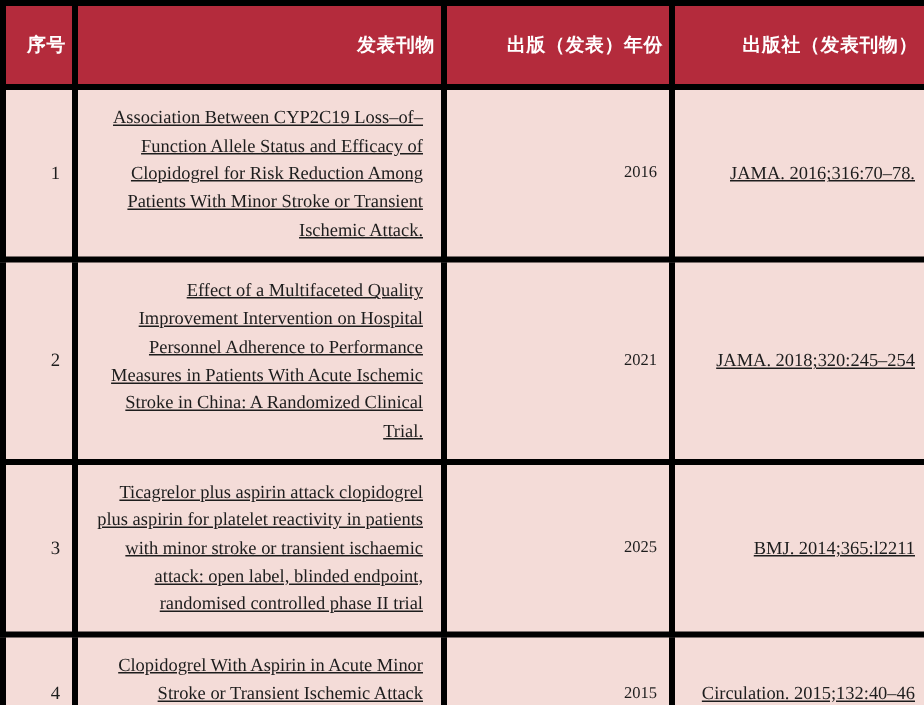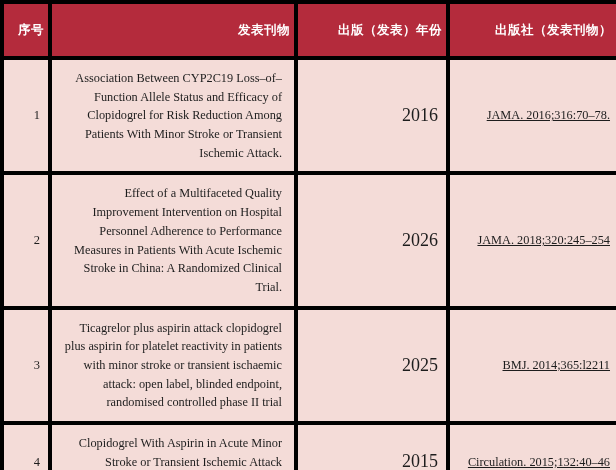--- a/index.html
+++ b/index.html
@@ -49,23 +49,24 @@
     line-height: 1.52;
     padding: 9px 8px;
   }
   td.col-index {
     font-size: 12.5px;
   }
   td.col-title {
     text-align: center;
     padding-left: 12px;
     padding-right: 12px;
+    text-decoration: underline;
   }
   td.col-year {
-    font-size: 18px;
+    font-size: 11px;
     margin-top: 20px;
   }
   td.col-journal {
     font-size: 12.3px;
     padding-left: 6px;
     padding-right: 6px;
     text-decoration: underline;
   }
   col.c-index { width: 48px; }
   col.c-title { width: 246px; }
@@ -94,21 +95,21 @@
     <tbody>
       <tr>
         <td class="col-index">1</td>
         <td class="col-title">Association Between CYP2C19 Loss–of–Function Allele Status and Efficacy of Clopidogrel for Risk Reduction Among Patients With Minor Stroke or Transient Ischemic Attack.</td>
         <td class="col-year">2016</td>
         <td class="col-journal">JAMA. 2016;316:70–78.</td>
       </tr>
       <tr>
         <td class="col-index">2</td>
         <td class="col-title">Effect of a Multifaceted Quality Improvement Intervention on Hospital Personnel Adherence to Performance Measures in Patients With Acute Ischemic Stroke in China: A Randomized Clinical Trial.</td>
-        <td class="col-year">2026</td>
+        <td class="col-year">2021</td>
         <td class="col-journal">JAMA. 2018;320:245–254</td>
       </tr>
       <tr>
         <td class="col-index">3</td>
         <td class="col-title">Ticagrelor plus aspirin attack clopidogrel plus aspirin for platelet reactivity in patients with minor stroke or transient ischaemic attack: open label, blinded endpoint, randomised controlled phase II trial</td>
         <td class="col-year">2025</td>
         <td class="col-journal">BMJ. 2014;365:l2211</td>
       </tr>
       <tr>
         <td class="col-index">4</td>

